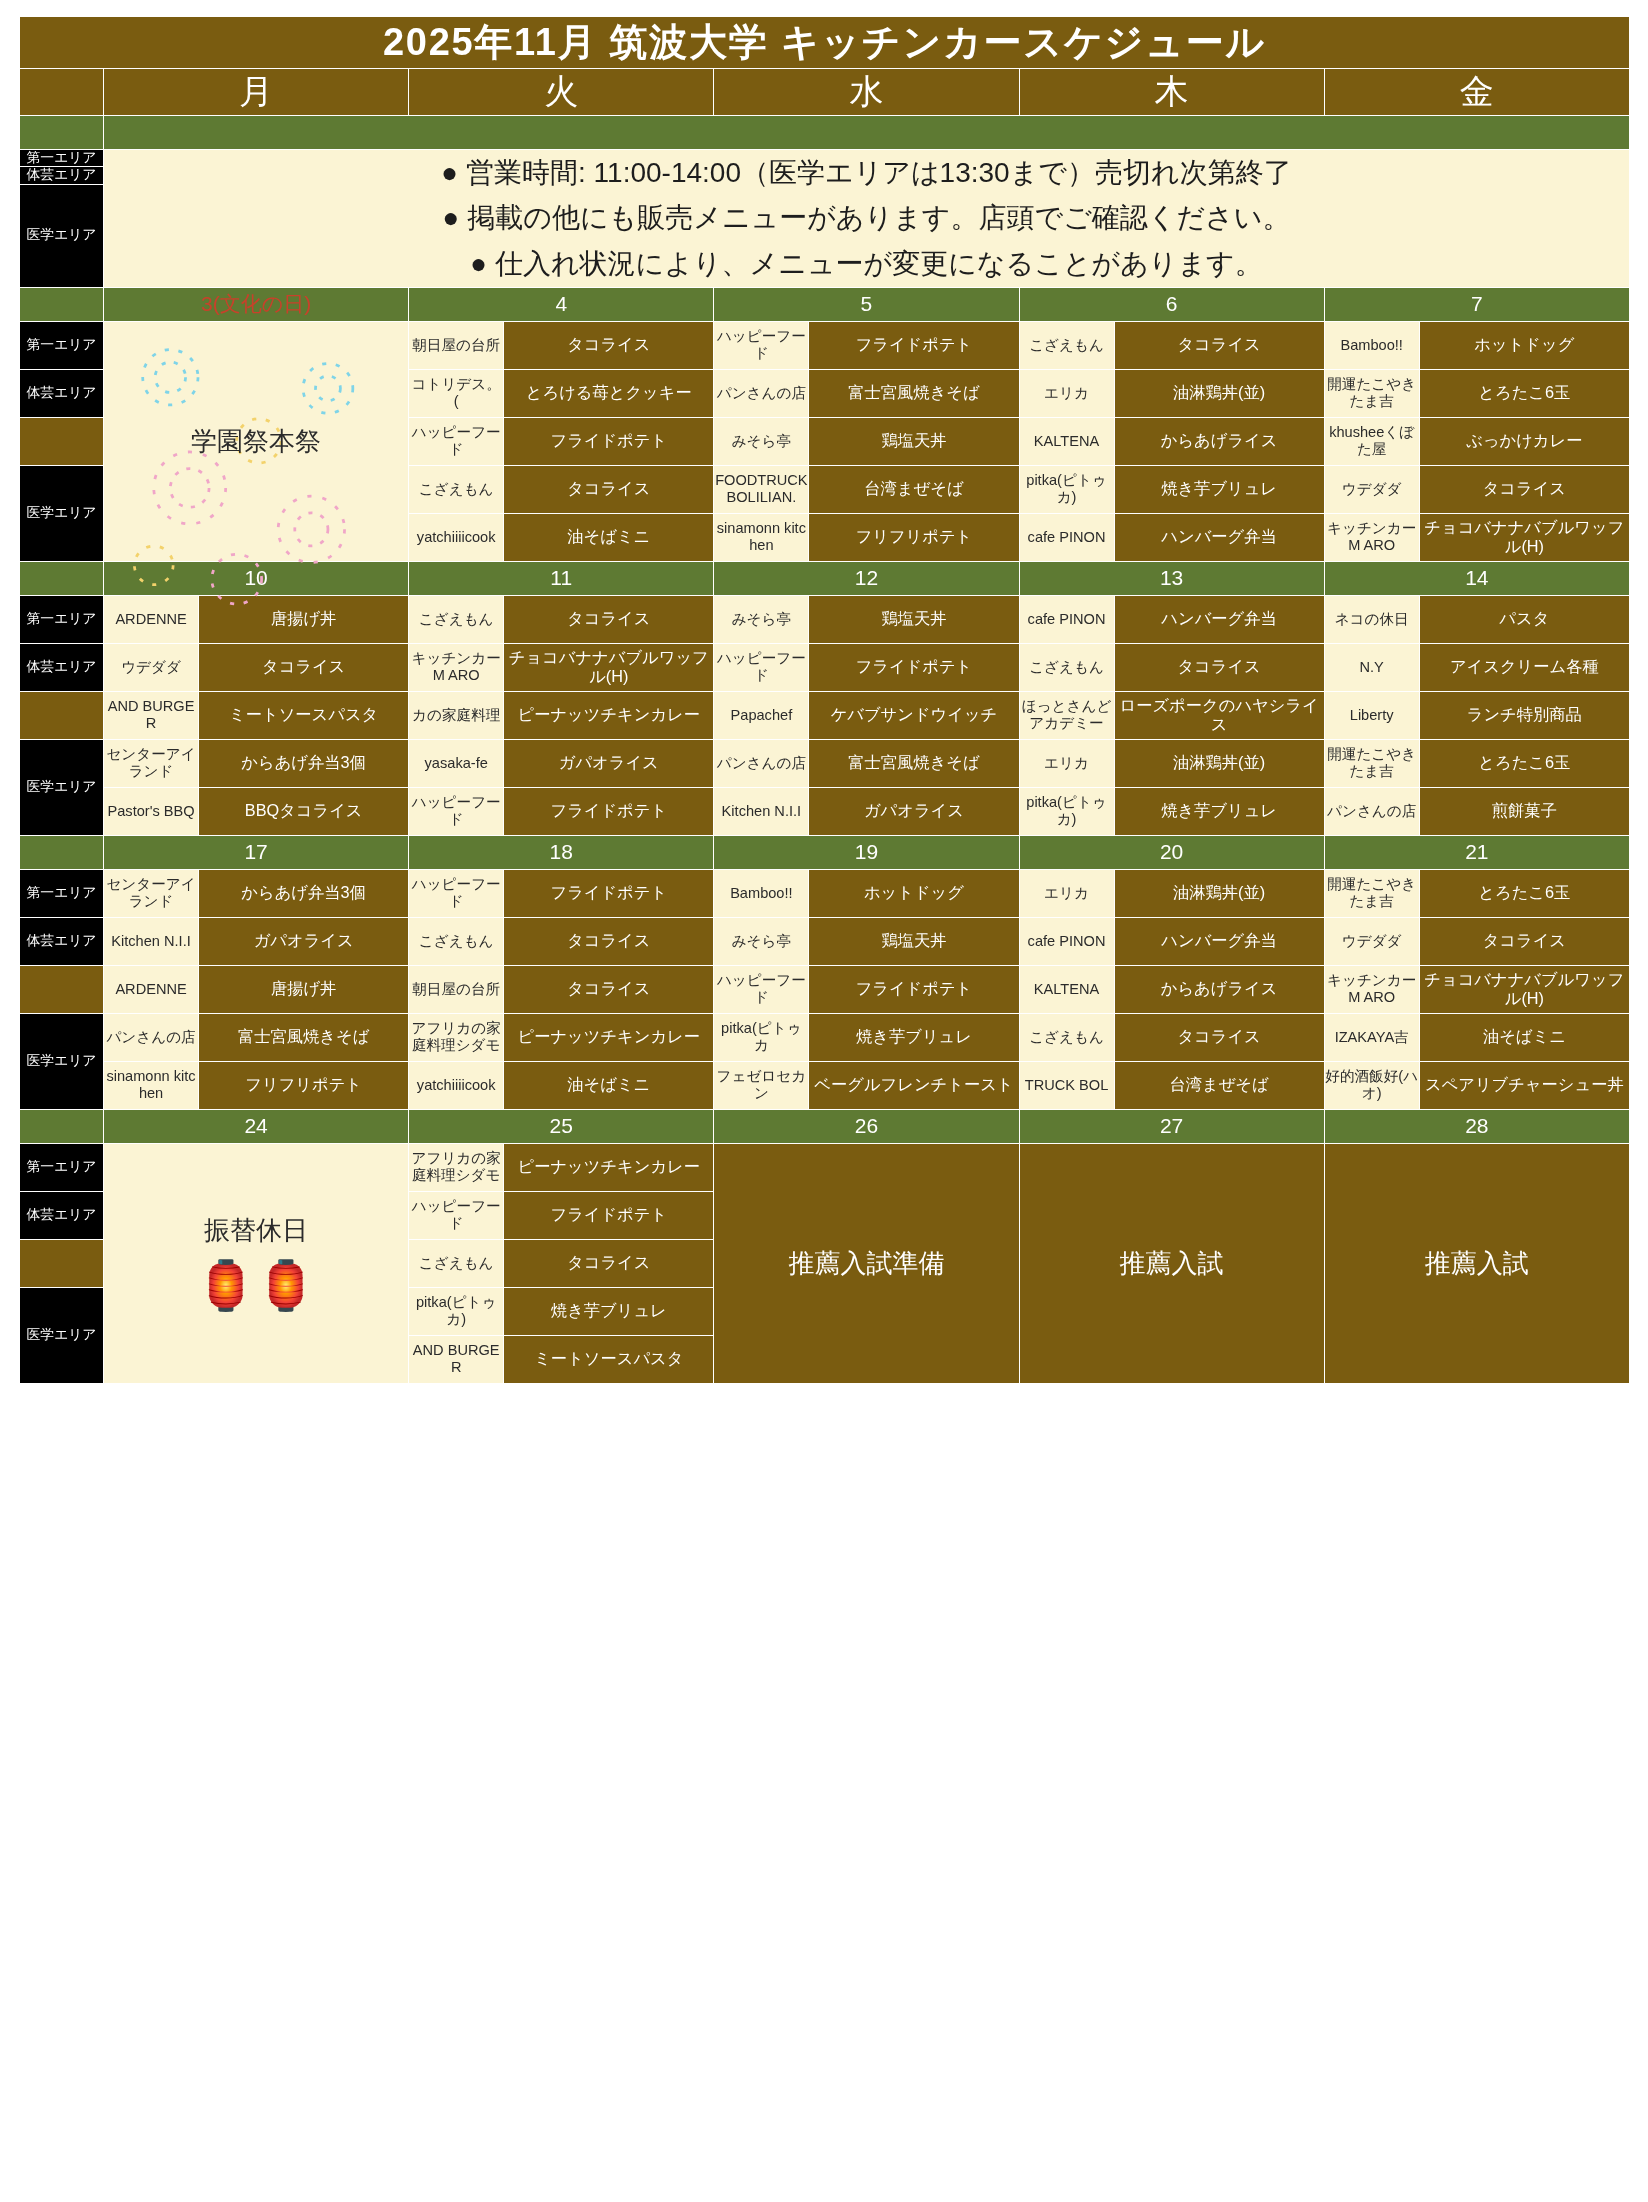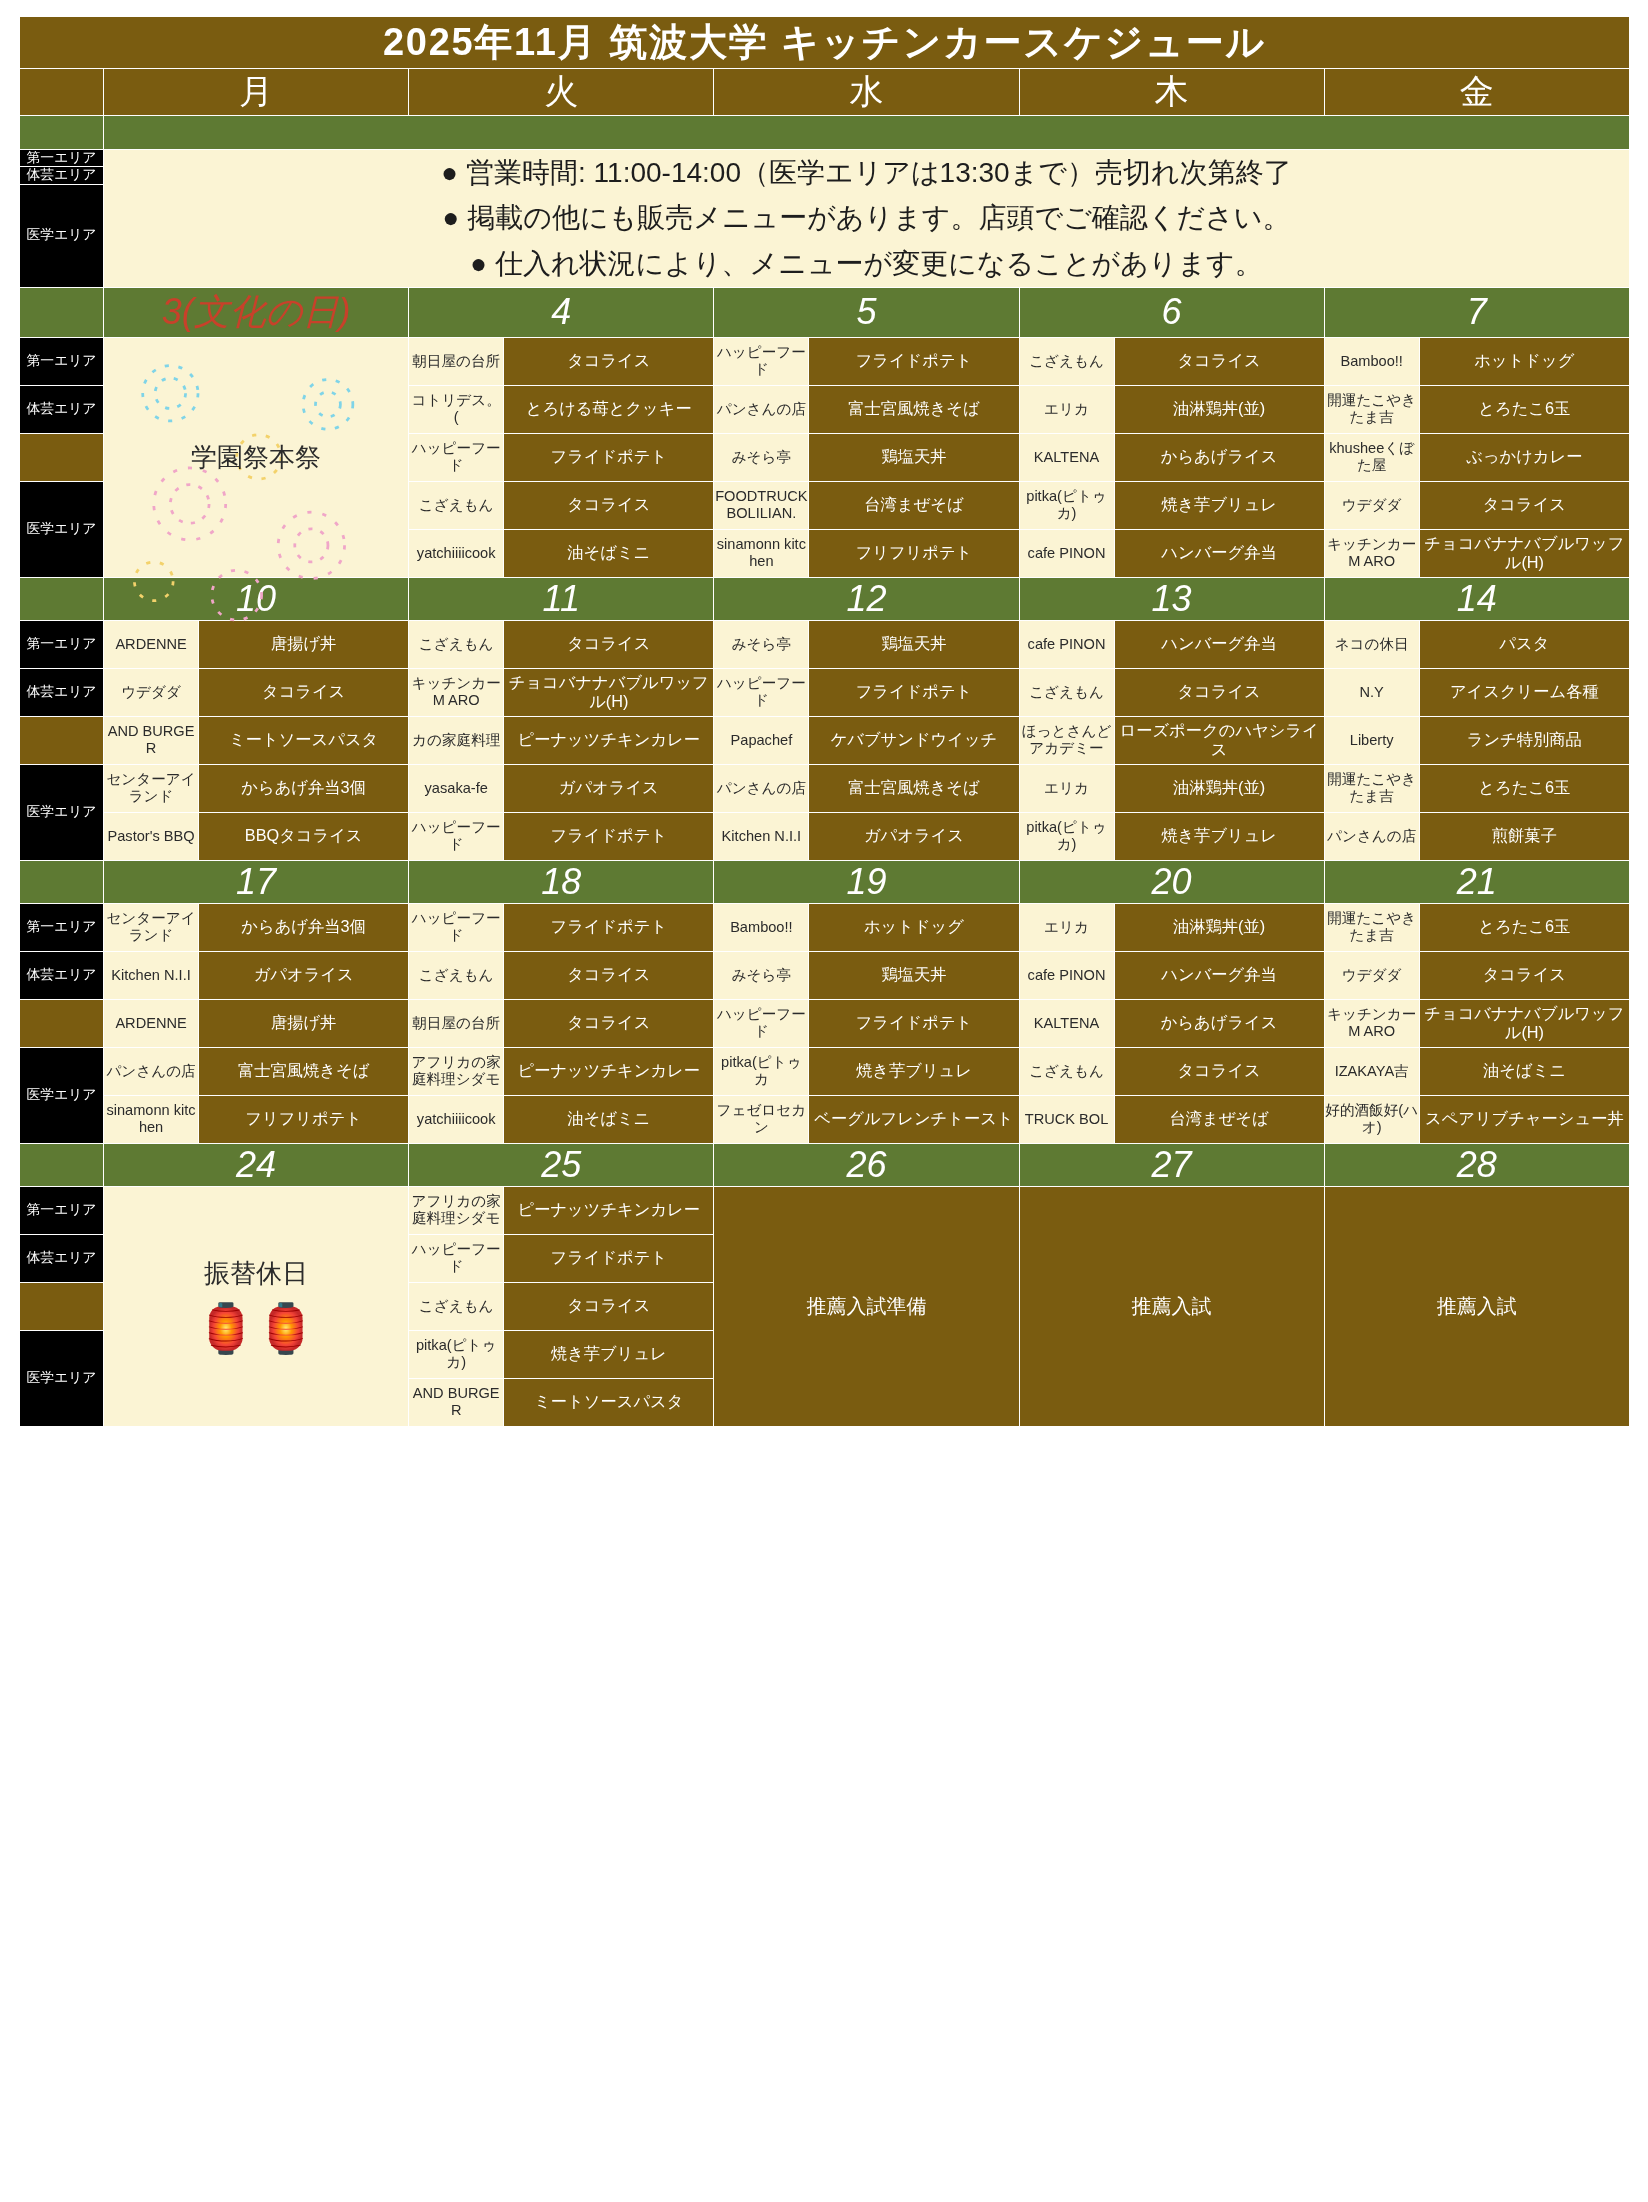--- a/index.html
+++ b/index.html
@@ -41,23 +41,22 @@
     color: #ffffff;
     font-size: 34px;
     padding: 6.9px 0 10.3px 0;
   }
   .corner { background: #7a5c10; }
   
   .green { background: #5e7a33; height: 34px; }
   .green-date {
     background: #5e7a33;
     color: #ffffff;
-    font-size: 36px;
+    font-size: 21px;
     padding: 5.2px 0 8.6px 0;
-    font-style: italic;
   }
   .green-date.holiday { color: #c8412a; }
   
   .area {
     background: #000000;
     color: #ffffff;
     font-size: 13.8px;
     width: 84px;
     padding: 3.4px 1.7px;
     line-height: 1.2;
@@ -101,21 +100,21 @@
     padding: 8.6px;
   }
   .bigcell .label { position: relative; z-index: 2; }
   .fw {
     position:absolute; left:0; top:0; right:0; bottom:0;
     z-index:1; pointer-events:none;
   }
   .dark-big {
     background: #7a5c10;
     color: #ffffff;
-    font-size: 20px;
+    font-size: 26px;
     padding: 8.6px;
   }
   .lantern { font-size: 48px; line-height: 1.1; margin-top: 12px; }
   
   col.c-area  { width: 84px; }
   col.c-shop  { width: 95px; }
   col.c-menu  { width: 210px; }
 </style>
 </head>
 <body>

